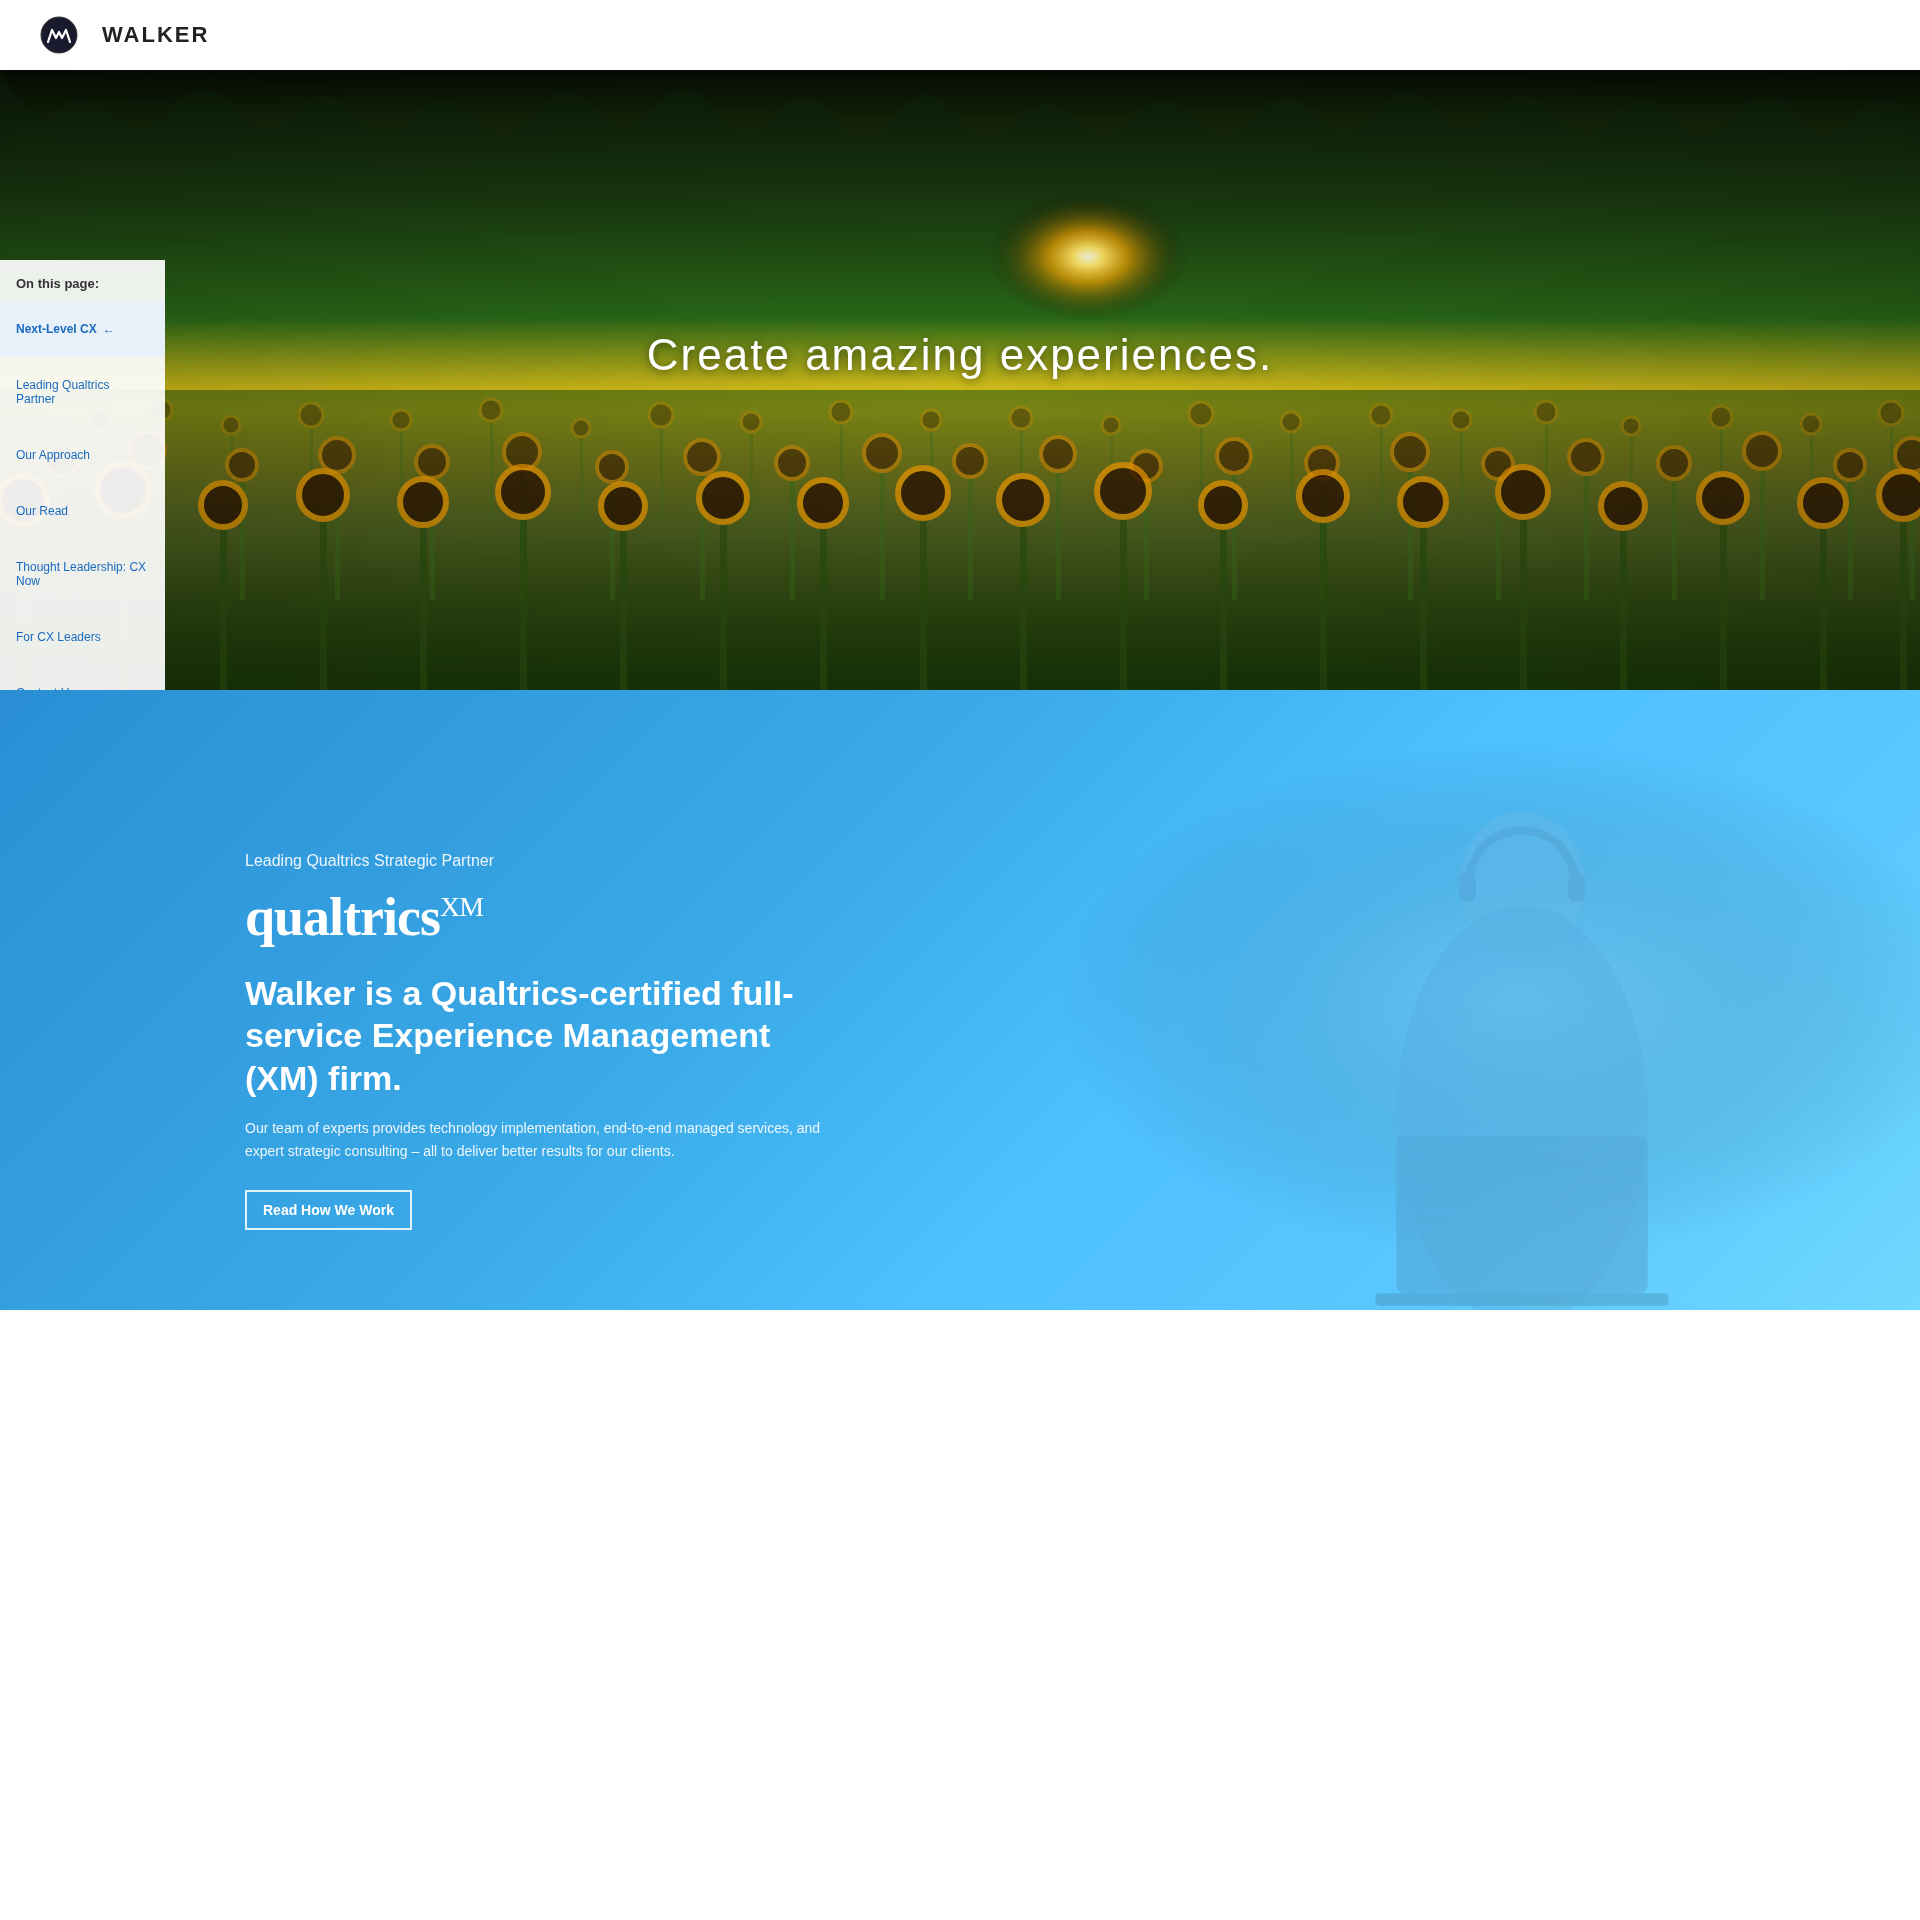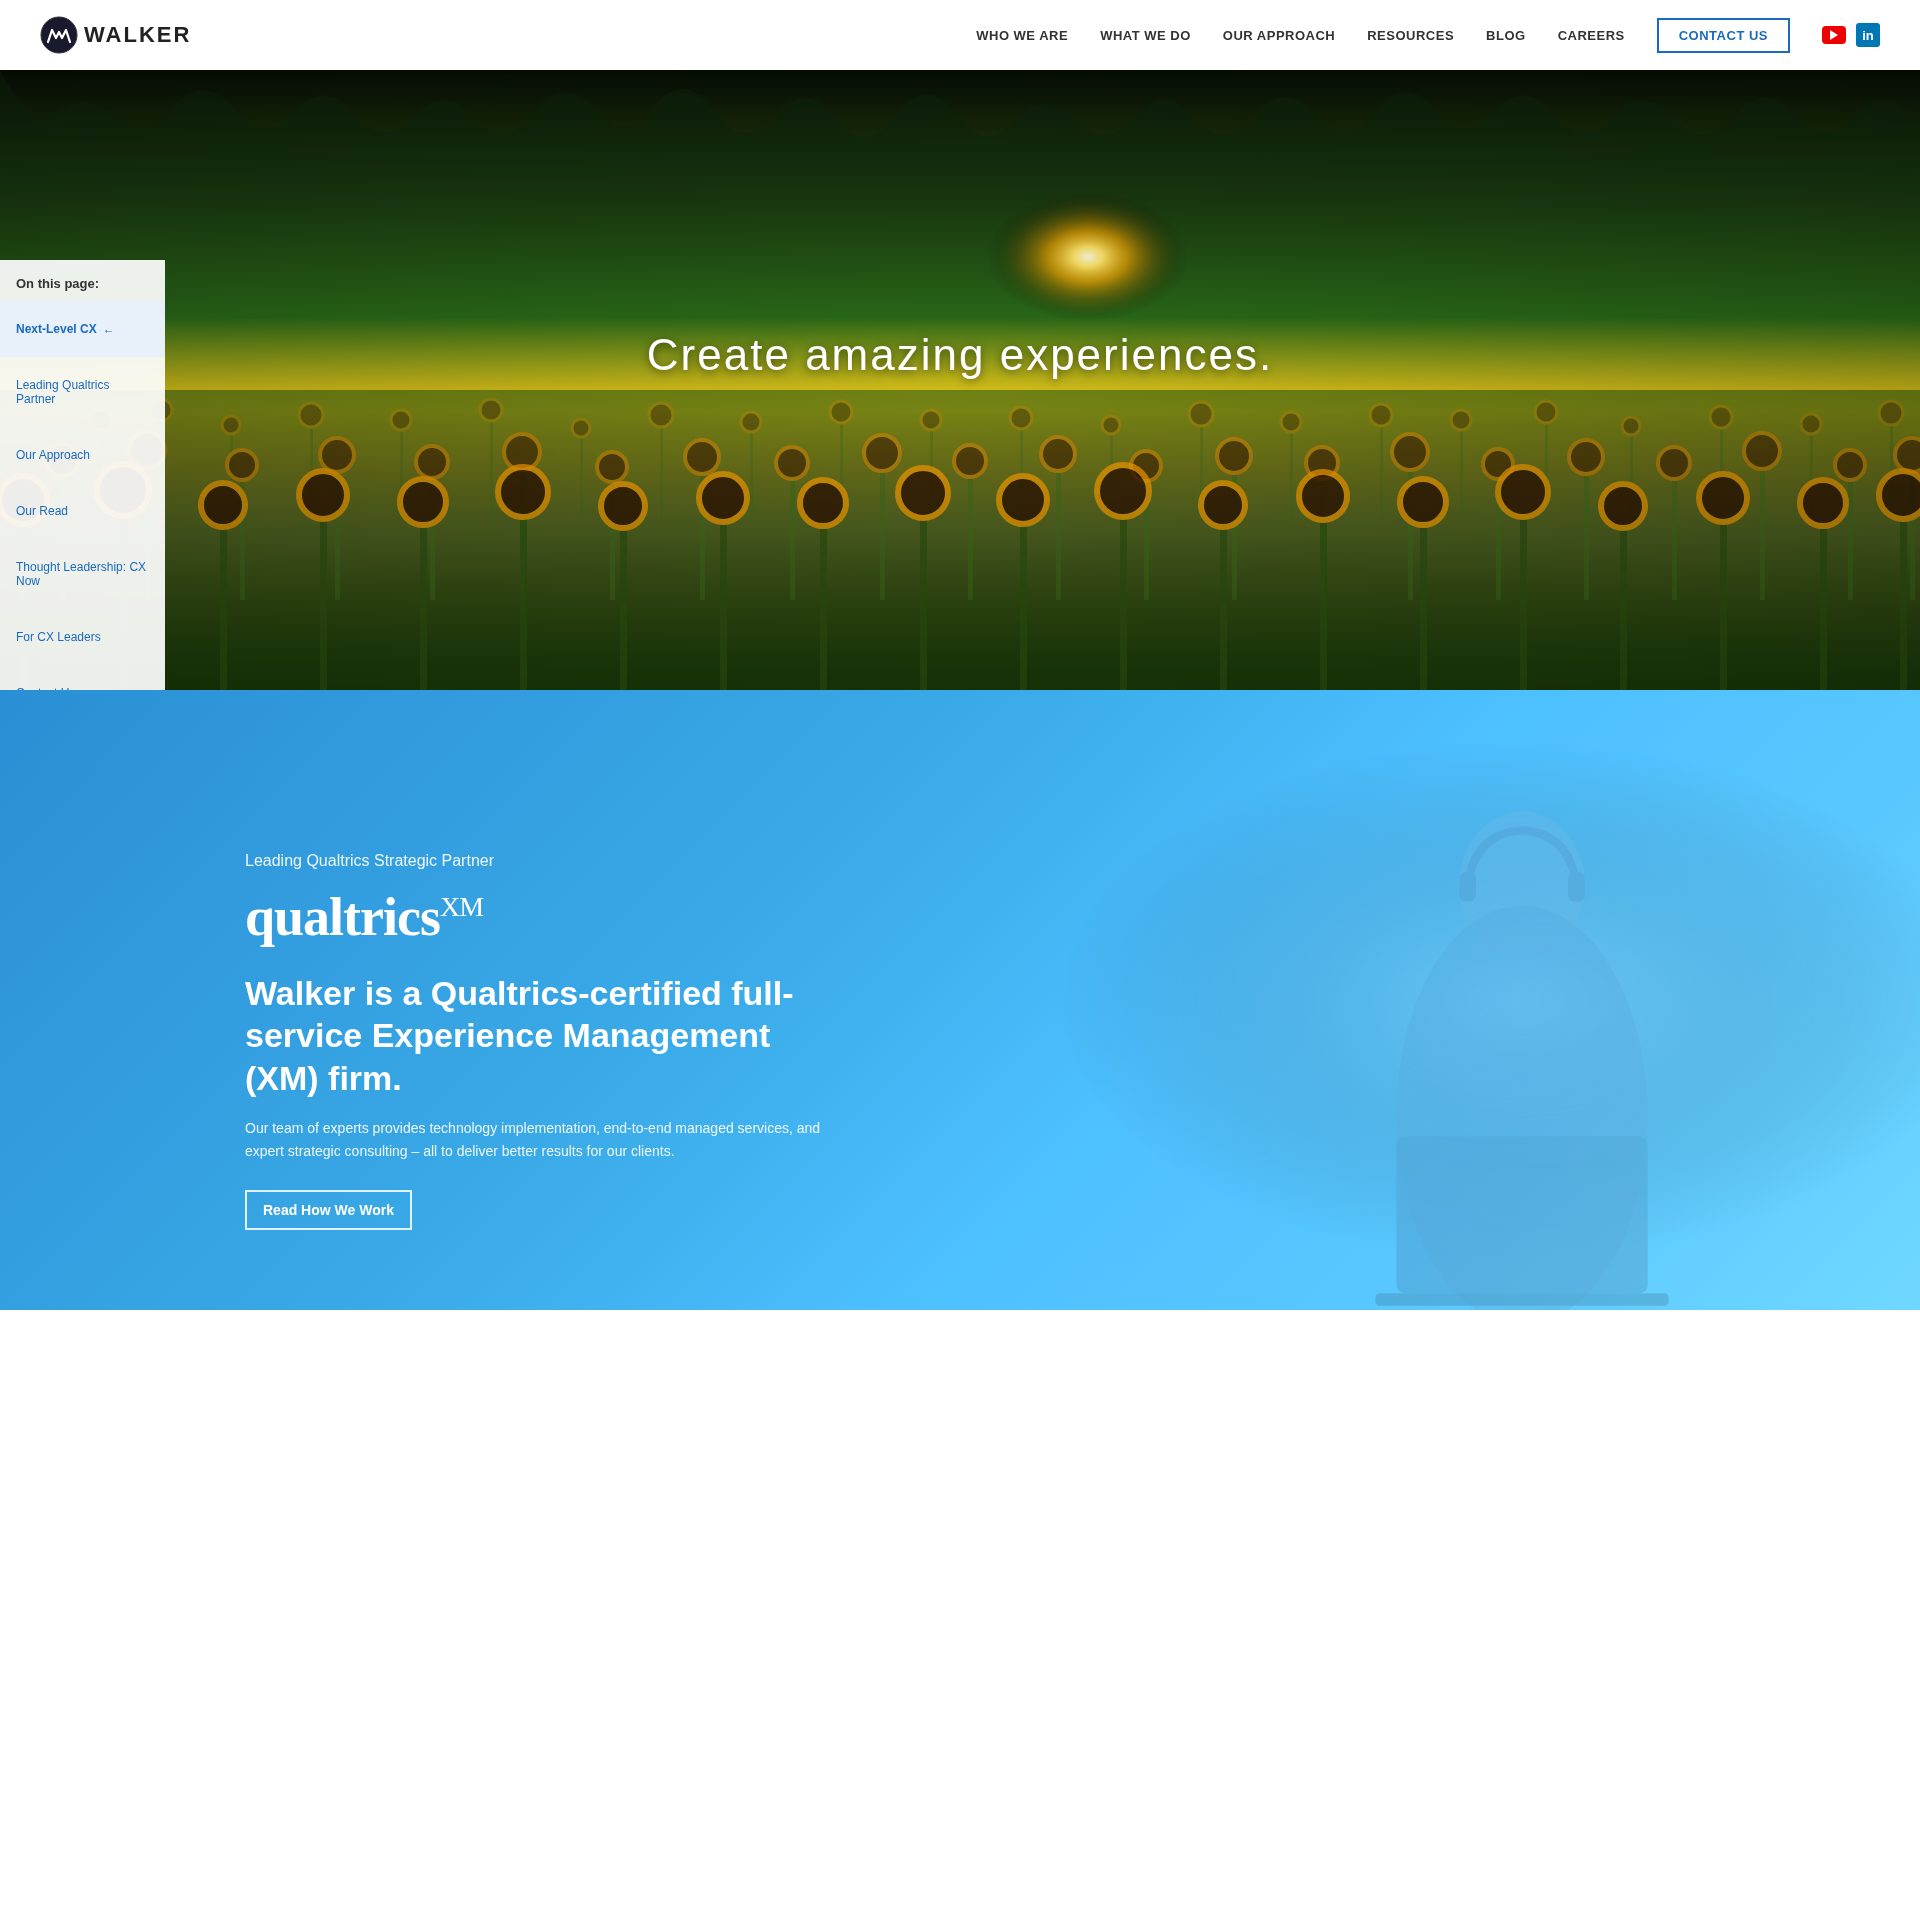--- a/index.html
+++ b/index.html
@@ -14,21 +14,21 @@
       display: flex;
       align-items: center;
       justify-content: space-between;
       padding: 0 40px;
       z-index: 1000;
       box-shadow: 0 1px 4px rgba(0,0,0,0.1);
     }
     .logo-area {
       display: flex;
       align-items: center;
-      gap: 6px;
+      gap: 24px;
     }
     .logo-icon {
       width: 38px;
       height: 38px;
     }
     .logo-text {
       font-size: 22px;
       font-weight: 700;
       letter-spacing: 2px;
       color: #222;
@@ -215,33 +215,20 @@
 <body>
 
 <header class="header">
   <div class="logo-area">
     <svg class="logo-icon" viewBox="0 0 38 38" fill="none" xmlns="http://www.w3.org/2000/svg">
       <circle cx="19" cy="19" r="18" fill="#1a1a2e" stroke="#333" stroke-width="1"></circle>
       <path d="M8 26 L12 14 L16 22 L19 16 L22 22 L26 14 L30 26" stroke="#fff" stroke-width="2.2" fill="none" stroke-linejoin="round" stroke-linecap="round"></path>
     </svg>
     <span class="logo-text">WALKER</span>
   </div>
-  <nav class="nav">
-    <a class="nav-link">WHO WE ARE</a>
-    <a class="nav-link">WHAT WE DO</a>
-    <a class="nav-link">OUR APPROACH</a>
-    <a class="nav-link">RESOURCES</a>
-    <a class="nav-link">BLOG</a>
-    <a class="nav-link">CAREERS</a>
-    <a class="contact-btn">CONTACT US</a>
-    <div class="social-icons">
-      <div class="yt-icon"></div>
-      <div class="li-icon">in</div>
-    </div>
-  </nav>
 </header>
 
 <section class="hero">
 
   <svg style="position:absolute;inset:0;width:100%;height:100%;" viewBox="0 0 1920 620" preserveAspectRatio="xMidYMid slice" xmlns="http://www.w3.org/2000/svg">
 
     <defs>
       <linearGradient id="skyGrad" x1="0" y1="0" x2="0" y2="1">
         <stop offset="0%" stop-color="#0a1a08"></stop>
         <stop offset="20%" stop-color="#1a3a10"></stop>

